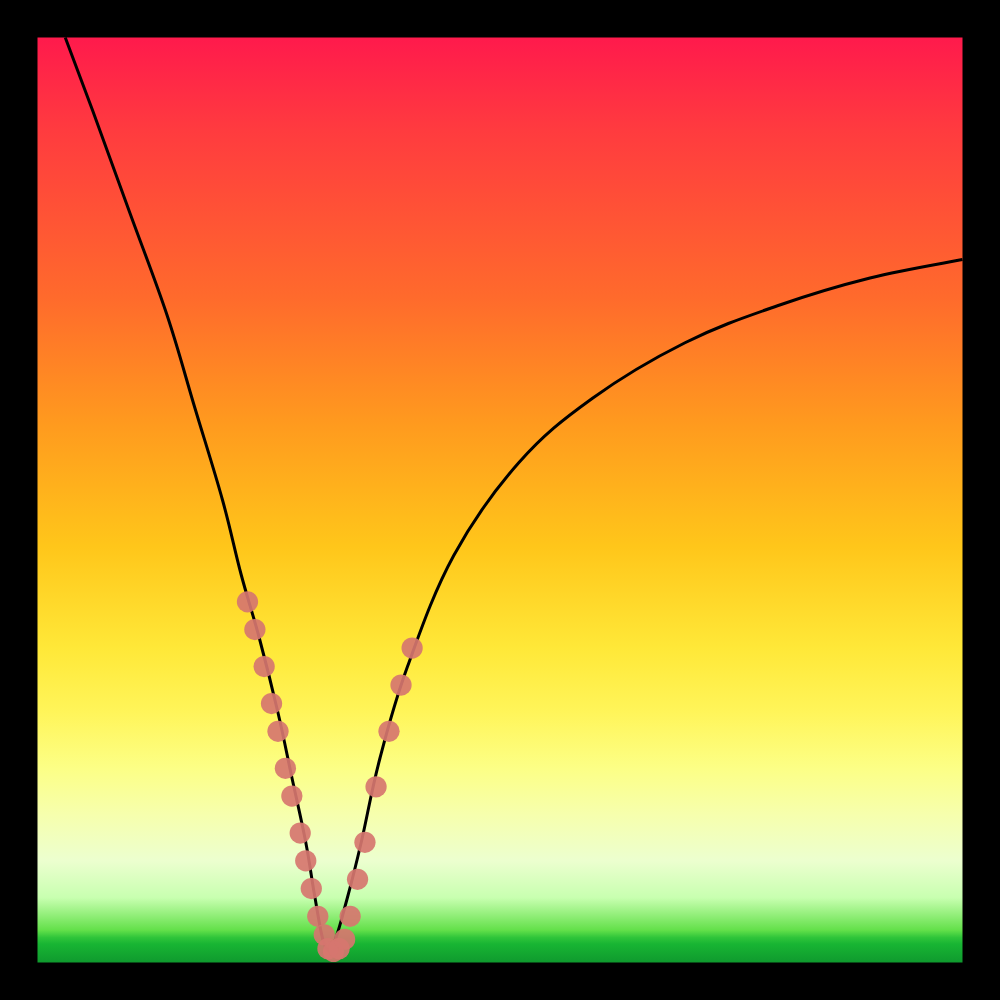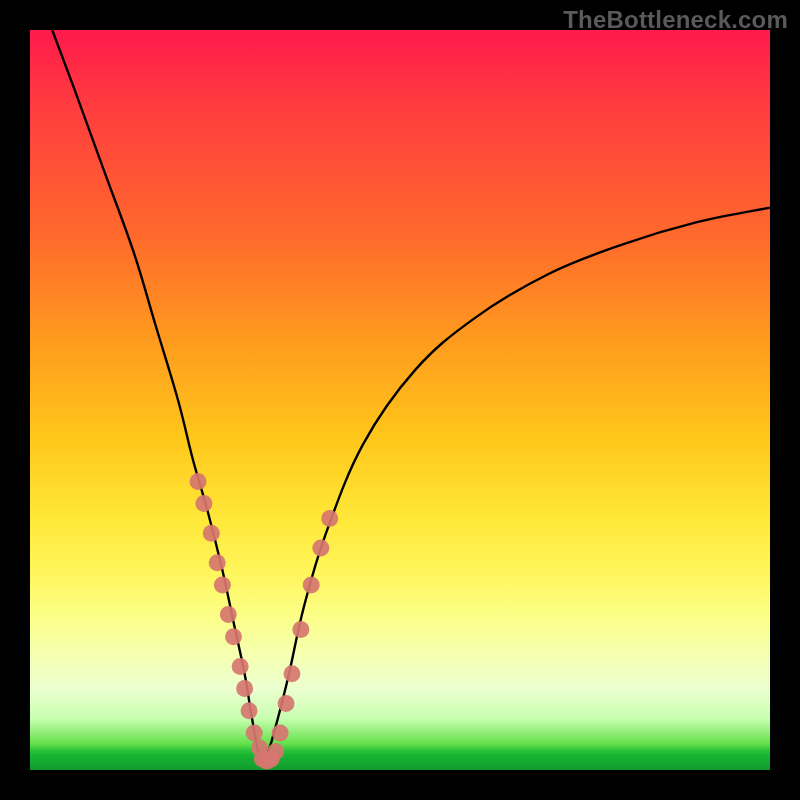--- a/index.html
+++ b/index.html
@@ -93,14 +93,13 @@
           <circle cx="250.11999999999998" cy="703" r="8.5" fill="#d6766f" fill-opacity="0.92"></circle>
           <circle cx="256.04" cy="673.4" r="8.5" fill="#d6766f" fill-opacity="0.92"></circle>
           <circle cx="261.96" cy="643.8" r="8.5" fill="#d6766f" fill-opacity="0.92"></circle>
           <circle cx="270.84" cy="599.4" r="8.5" fill="#d6766f" fill-opacity="0.92"></circle>
           <circle cx="281.2" cy="555" r="8.5" fill="#d6766f" fill-opacity="0.92"></circle>
           <circle cx="290.82" cy="518" r="8.5" fill="#d6766f" fill-opacity="0.92"></circle>
           <circle cx="299.70000000000005" cy="488.4" r="8.5" fill="#d6766f" fill-opacity="0.92"></circle>
         </g>
     </svg>
   </div>
-  <div class="watermark">TheBottleneck.com</div>
 </div>
 
 </body></html>

